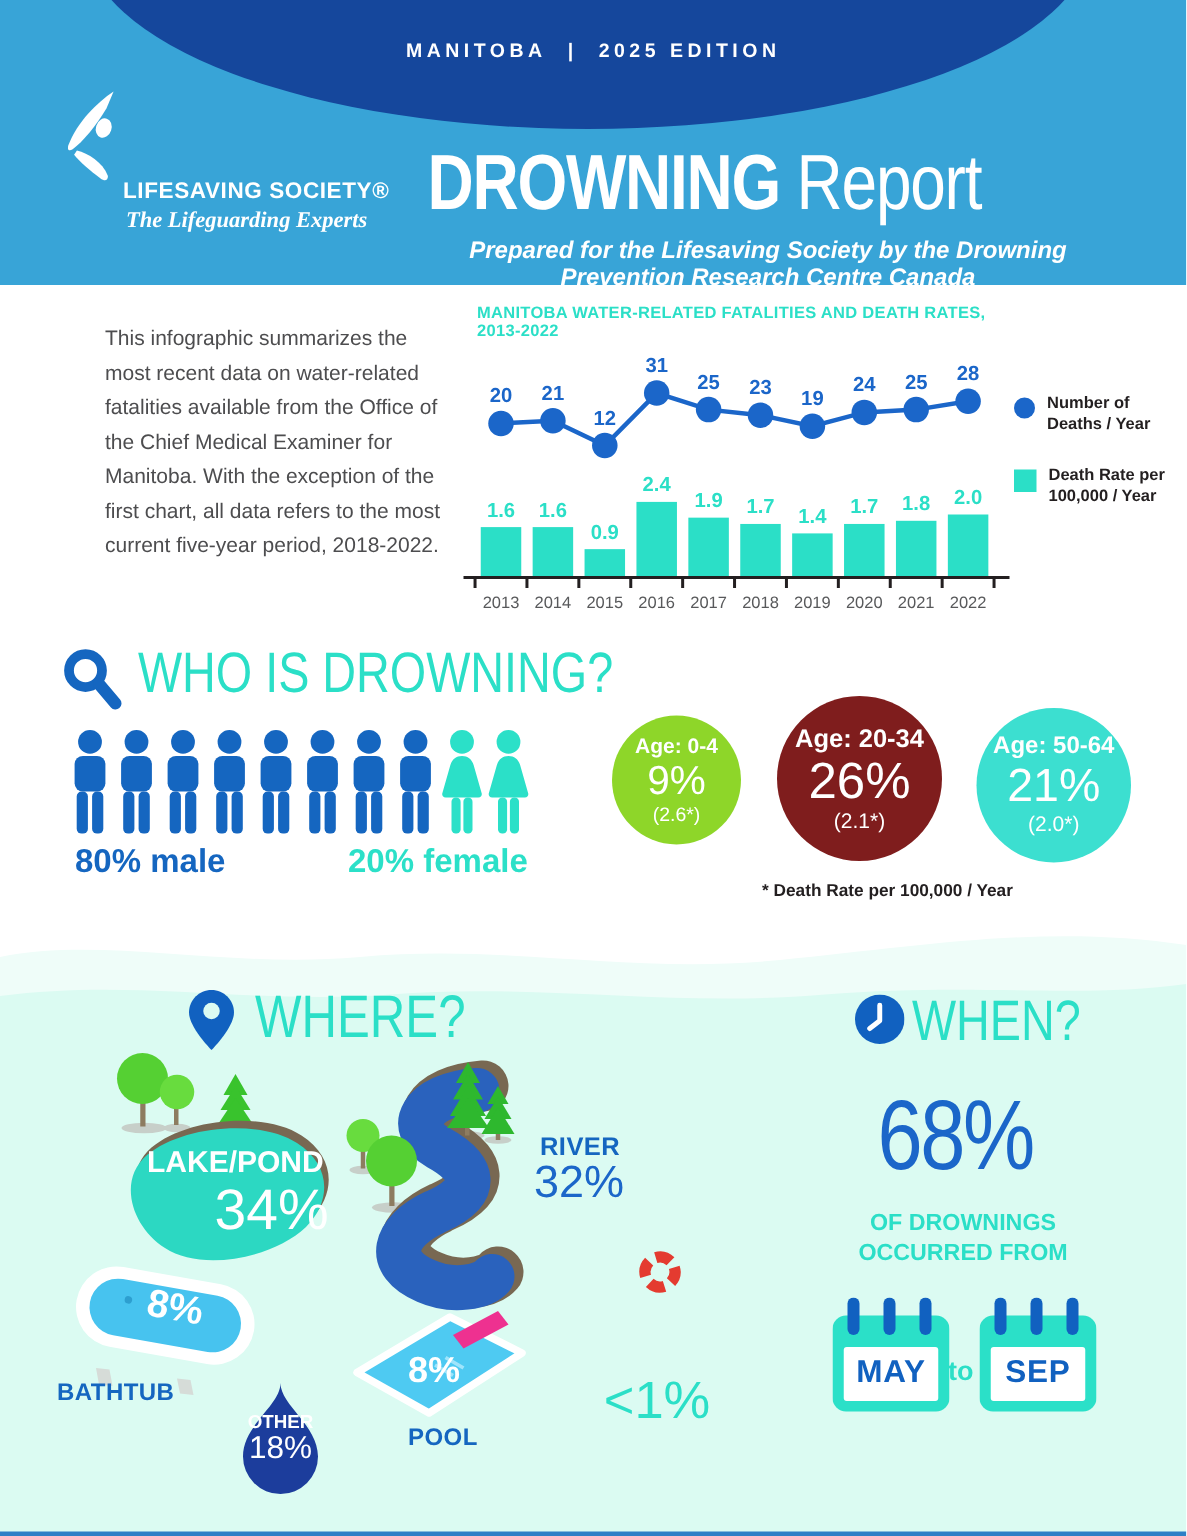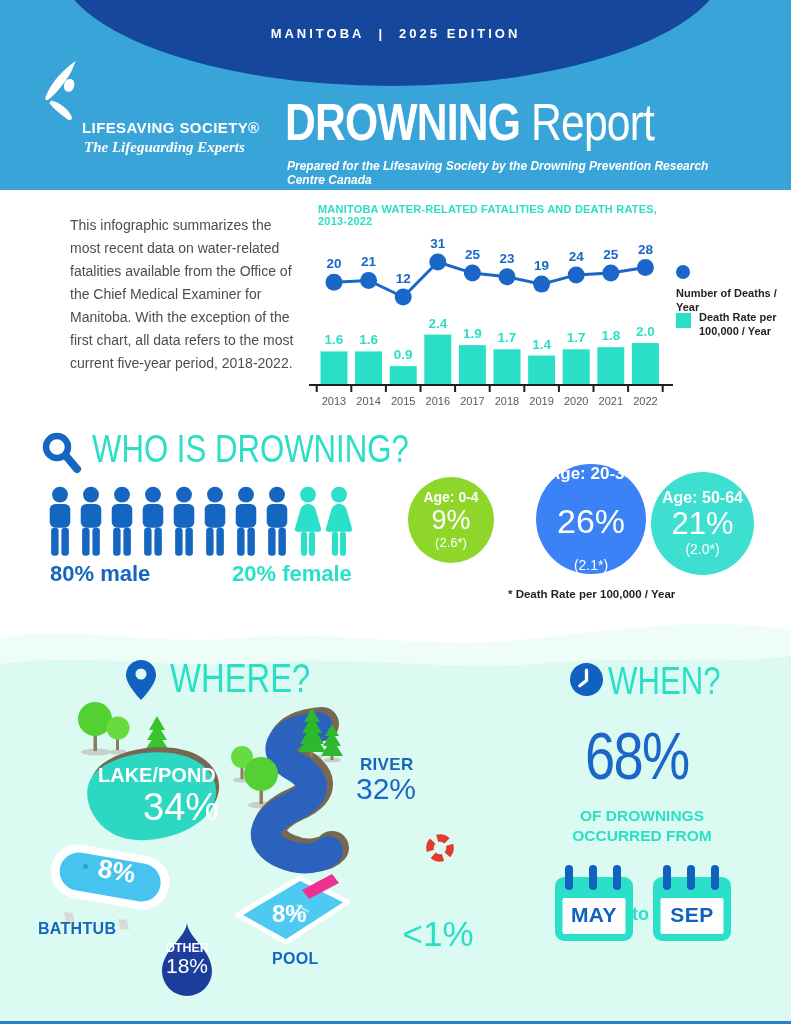--- a/index.html
+++ b/index.html
@@ -12,21 +12,21 @@
   .band{left:0;top:0;width:791px;height:190px;background:#38a4d7;}
   .navy{left:57px;top:-166px;width:670px;height:252px;background:#15479c;border-radius:50%;}
   .region-line{left:0;top:26px;width:791px;text-align:center;color:#fff;
                font-size:13px;font-weight:bold;letter-spacing:3px;}
   .region-line span{margin:0 7px;}
   .logo-name{left:82px;top:119px;color:#fff;font-size:15px;font-weight:600;letter-spacing:.4px;}
   .logo-tag{left:84px;top:139px;color:#fff;font-size:15px;font-style:italic;font-weight:600;
             font-family:"Liberation Serif",serif;}
   .main-title{left:285px;top:92px;color:#fff;font-size:52px;letter-spacing:-1px;}
   .main-title b{font-weight:700;} .main-title i{font-style:normal;font-weight:400;}
-  .subtitle{left:287px;top:159px;width:450px;color:#fff;font-size:12px;
+  .subtitle{left:287px;top:159px;width:450px;text-align:center;color:#fff;font-size:16px;
             font-style:italic;font-weight:600;}
 
   
   .intro{left:70px;top:214px;width:234px;color:#4d4d4f;font-size:14px;line-height:23px;}
   .chart-title{left:318px;top:203px;width:360px;color:#2bdfc7;font-size:11px;font-weight:bold;letter-spacing:.2px;}
   .legend-item{display:flex;align-items:flex-start;gap:8px;color:#231f20;font-size:11px;font-weight:600;line-height:13.5px;}
   .lg-dot{width:14px;height:14px;border-radius:50%;margin-top:2px;flex:0 0 auto;}
   .lg-sq{width:15px;height:15px;margin-top:2px;flex:0 0 auto;}
   .bar-lab{font-size:13.5px;font-weight:bold;text-anchor:middle;}
   .dot-lab{font-size:13.5px;font-weight:bold;text-anchor:middle;}
@@ -139,21 +139,21 @@
       <circle cx="236.60000000000002" cy="49.12" r="8.5" fill="#1b66c9"></circle>
       <text x="236.60000000000002" y="35.12" fill="#1b66c9" class="dot-lab">19</text>
       <circle cx="271.20000000000005" cy="39.92" r="8.5" fill="#1b66c9"></circle>
       <text x="271.20000000000005" y="25.92" fill="#1b66c9" class="dot-lab">24</text>
       <circle cx="305.8" cy="38.08" r="8.5" fill="#1b66c9"></circle>
       <text x="305.8" y="24.08" fill="#1b66c9" class="dot-lab">25</text>
       <circle cx="340.40000000000003" cy="32.56" r="8.5" fill="#1b66c9"></circle>
       <text x="340.40000000000003" y="18.560000000000002" fill="#1b66c9" class="dot-lab">28</text>
     </svg>
 
-  <div class="abs legend-item" style="left:676px;top:263px;width:110px;flex-direction:column;">
+  <div class="abs legend-item" style="left:676px;top:263px;width:110px;">
     <span class="lg-dot" id="lg-dot" style="background: rgb(27, 102, 201);"></span>
     <span>Number of Deaths / Year</span>
   </div>
   <div class="abs legend-item" style="left:676px;top:311px;width:110px;">
     <span class="lg-sq" id="lg-sq" style="background: rgb(43, 223, 199);"></span>
     <span>Death Rate per 100,000 / Year</span>
   </div>
 
   <svg class="abs" style="left:42px;top:432px;" width="40" height="42" viewBox="0 0 40 42">
     <circle cx="15" cy="15" r="11" fill="none" stroke="#1566c0" stroke-width="6.5"></circle>
@@ -224,21 +224,21 @@
       </svg>
     </div>
   <div class="abs gender-lab" style="left:50px;top:561px;color:#1566c0;">80% male</div>
   <div class="abs gender-lab" style="left:232px;top:561px;color:#2be0c8;">20% female</div>
 
   <div class="abs age-circle" style="left:408px;top:477px;width:86px;height:86px;background:#8ed629;">
     <span class="age-lab" style="font-size:14px;">Age: 0-4</span>
     <span style="font-size:27px;">9%</span>
     <span style="font-size:13px;">(2.6*)</span>
   </div>
-  <div class="abs age-circle" style="left:536px;top:464px;width:110px;height:110px;background:#3b82f6;justify-content:space-between;">
+  <div class="abs age-circle" style="left:518px;top:464px;width:110px;height:110px;background:#7f1d1d;">
     <span class="age-lab" style="font-size:17px;">Age: 20-34</span>
     <span style="font-size:34px;">26%</span>
     <span style="font-size:14px;">(2.1*)</span>
   </div>
   <div class="abs age-circle" style="left:651px;top:472px;width:103px;height:103px;background:#3cdfd0;">
     <span class="age-lab" style="font-size:16px;">Age: 50-64</span>
     <span style="font-size:31px;">21%</span>
     <span style="font-size:14px;">(2.0*)</span>
   </div>
   <div class="abs footnote">* Death Rate per 100,000 / Year</div>

